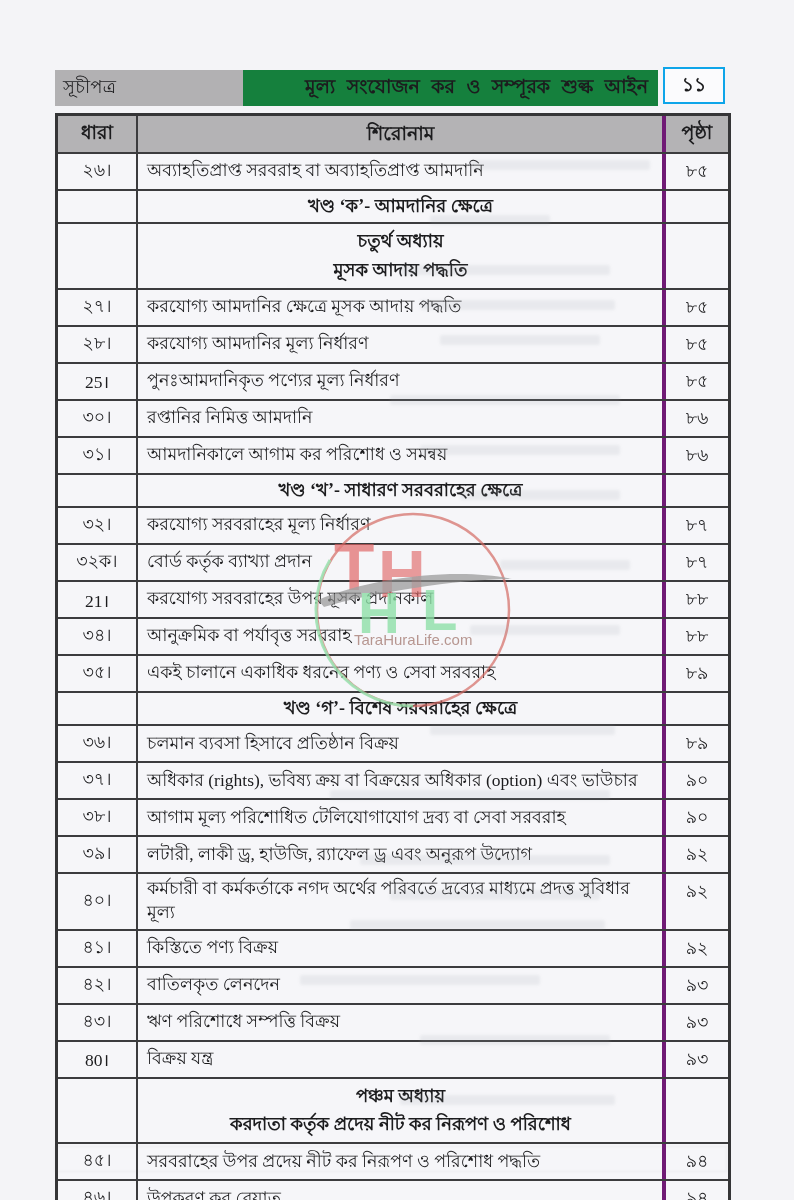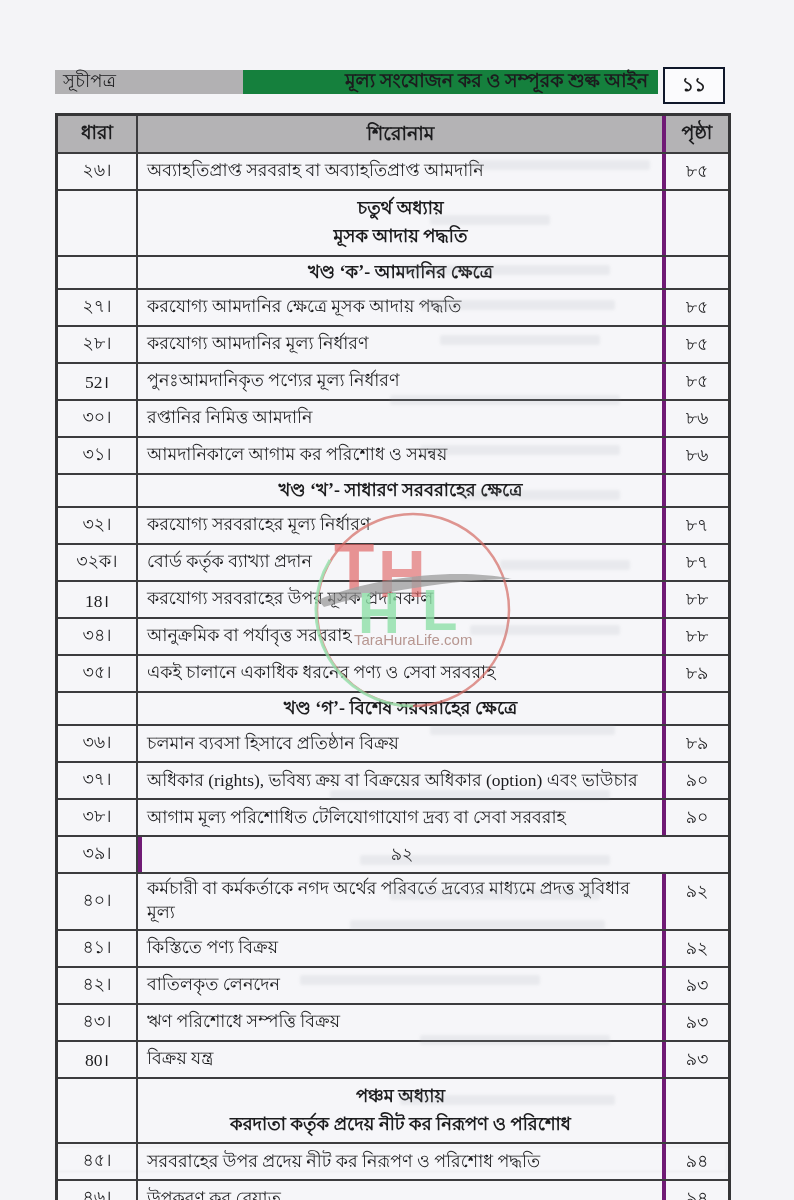--- a/index.html
+++ b/index.html
@@ -11,43 +11,43 @@
     overflow:hidden;
   }
   .page{
     position:relative;
     width:794px;height:1200px;
     background:#f4f4f7;
     overflow:hidden;
   }
   
   .topbar{
-    position:absolute;left:55px;top:70px;width:603px;height:24px;
-    display:flex;align-items:stretch;
+    position:absolute;left:55px;top:70px;width:603px;height:36px;
+    display:flex;align-items:stretch;font-family:Liberation Mono, monospace;
   }
   .topbar-left{
     background:#b2b1b3;
     width:180px;
     display:flex;align-items:center;
     padding-left:8px;
     font-size:18px;
     letter-spacing:.3px;
   }
   .topbar-center{
     background:#15803d;
     flex:1;
     display:flex;align-items:center;justify-content:flex-end;
     padding-right:10px;
     font-size:19px;
     font-weight:bold;
   }
   .pagenum-box{
     position:absolute;left:663px;top:67px;width:58px;height:33px;
     background:#fbfbfd;
-    border:2px solid #0f172a;
+    border:2px solid #0ea5e9;
     display:flex;align-items:center;justify-content:center;
     font-size:19px;font-weight:bold;
   }
   
   .toc-table{
     position:absolute;left:55px;top:113px;width:670px;
     border:3px solid #353537;
     background:#f6f6f9;
   }
   .trow{
@@ -114,45 +114,45 @@
       <div class="c1">ধারা</div>
       <div class="c2">শিরোনাম</div>
       <div class="c3">পৃষ্ঠা</div>
     </div>
     <div id="toc-body">
         <div class="trow entry">
           <div class="c1">২৬।</div>
           <div class="c2">অব্যাহতিপ্রাপ্ত সরবরাহ বা অব্যাহতিপ্রাপ্ত আমদানি</div>
           <div class="c3">৮৫</div>
         </div>
+        <div class="trow band">
+          <div class="c1"></div>
+          <div class="c2">খণ্ড ‘ক’- আমদানির ক্ষেত্রে</div>
+          <div class="c3"></div>
+        </div>
         <div class="trow chapter">
           <div class="c1"></div>
           <div class="c2">
             <div>চতুর্থ অধ্যায়</div>
             <div>মূসক আদায় পদ্ধতি</div>
           </div>
           <div class="c3"></div>
         </div>
-        <div class="trow band">
-          <div class="c1"></div>
-          <div class="c2">খণ্ড ‘ক’- আমদানির ক্ষেত্রে</div>
-          <div class="c3"></div>
-        </div>
         <div class="trow entry">
           <div class="c1">২৭।</div>
           <div class="c2">করযোগ্য আমদানির ক্ষেত্রে মূসক আদায় পদ্ধতি</div>
           <div class="c3">৮৫</div>
         </div>
         <div class="trow entry">
           <div class="c1">২৮।</div>
           <div class="c2">করযোগ্য আমদানির মূল্য নির্ধারণ</div>
           <div class="c3">৮৫</div>
         </div>
         <div class="trow entry">
-          <div class="c1">52।</div>
+          <div class="c1">25।</div>
           <div class="c2">পুনঃআমদানিকৃত পণ্যের মূল্য নির্ধারণ</div>
           <div class="c3">৮৫</div>
         </div>
         <div class="trow entry">
           <div class="c1">৩০।</div>
           <div class="c2">রপ্তানির নিমিত্ত আমদানি</div>
           <div class="c3">৮৬</div>
         </div>
         <div class="trow entry">
           <div class="c1">৩১।</div>
@@ -168,21 +168,21 @@
           <div class="c1">৩২।</div>
           <div class="c2">করযোগ্য সরবরাহের মূল্য নির্ধারণ</div>
           <div class="c3">৮৭</div>
         </div>
         <div class="trow entry">
           <div class="c1">৩২ক।</div>
           <div class="c2">বোর্ড কর্তৃক ব্যাখ্যা প্রদান</div>
           <div class="c3">৮৭</div>
         </div>
         <div class="trow entry">
-          <div class="c1">18।</div>
+          <div class="c1">21।</div>
           <div class="c2">করযোগ্য সরবরাহের উপর মূসক প্রদানকাল</div>
           <div class="c3">৮৮</div>
         </div>
         <div class="trow entry">
           <div class="c1">৩৪।</div>
           <div class="c2">আনুক্রমিক বা পর্যাবৃত্ত সরবরাহ</div>
           <div class="c3">৮৮</div>
         </div>
         <div class="trow entry">
           <div class="c1">৩৫।</div>
@@ -204,20 +204,21 @@
           <div class="c2">অধিকার (rights), ভবিষ্য ক্রয় বা বিক্রয়ের অধিকার (option) এবং ভাউচার</div>
           <div class="c3">৯০</div>
         </div>
         <div class="trow entry">
           <div class="c1">৩৮।</div>
           <div class="c2">আগাম মূল্য পরিশোধিত টেলিযোগাযোগ দ্রব্য বা সেবা সরবরাহ</div>
           <div class="c3">৯০</div>
         </div>
         <div class="trow entry">
           <div class="c1">৩৯।</div>
+          <div class="c2">লটারী, লাকী ড্র, হাউজি, র‍্যাফেল ড্র এবং অনুরূপ উদ্যোগ</div>
           <div class="c3">৯২</div>
         </div>
         <div class="trow entry">
           <div class="c1">৪০।</div>
           <div class="c2">কর্মচারী বা কর্মকর্তাকে নগদ অর্থের পরিবর্তে দ্রব্যের মাধ্যমে প্রদত্ত সুবিধার মূল্য</div>
           <div class="c3">৯২</div>
         </div>
         <div class="trow entry">
           <div class="c1">৪১।</div>
           <div class="c2">কিস্তিতে পণ্য বিক্রয়</div>

